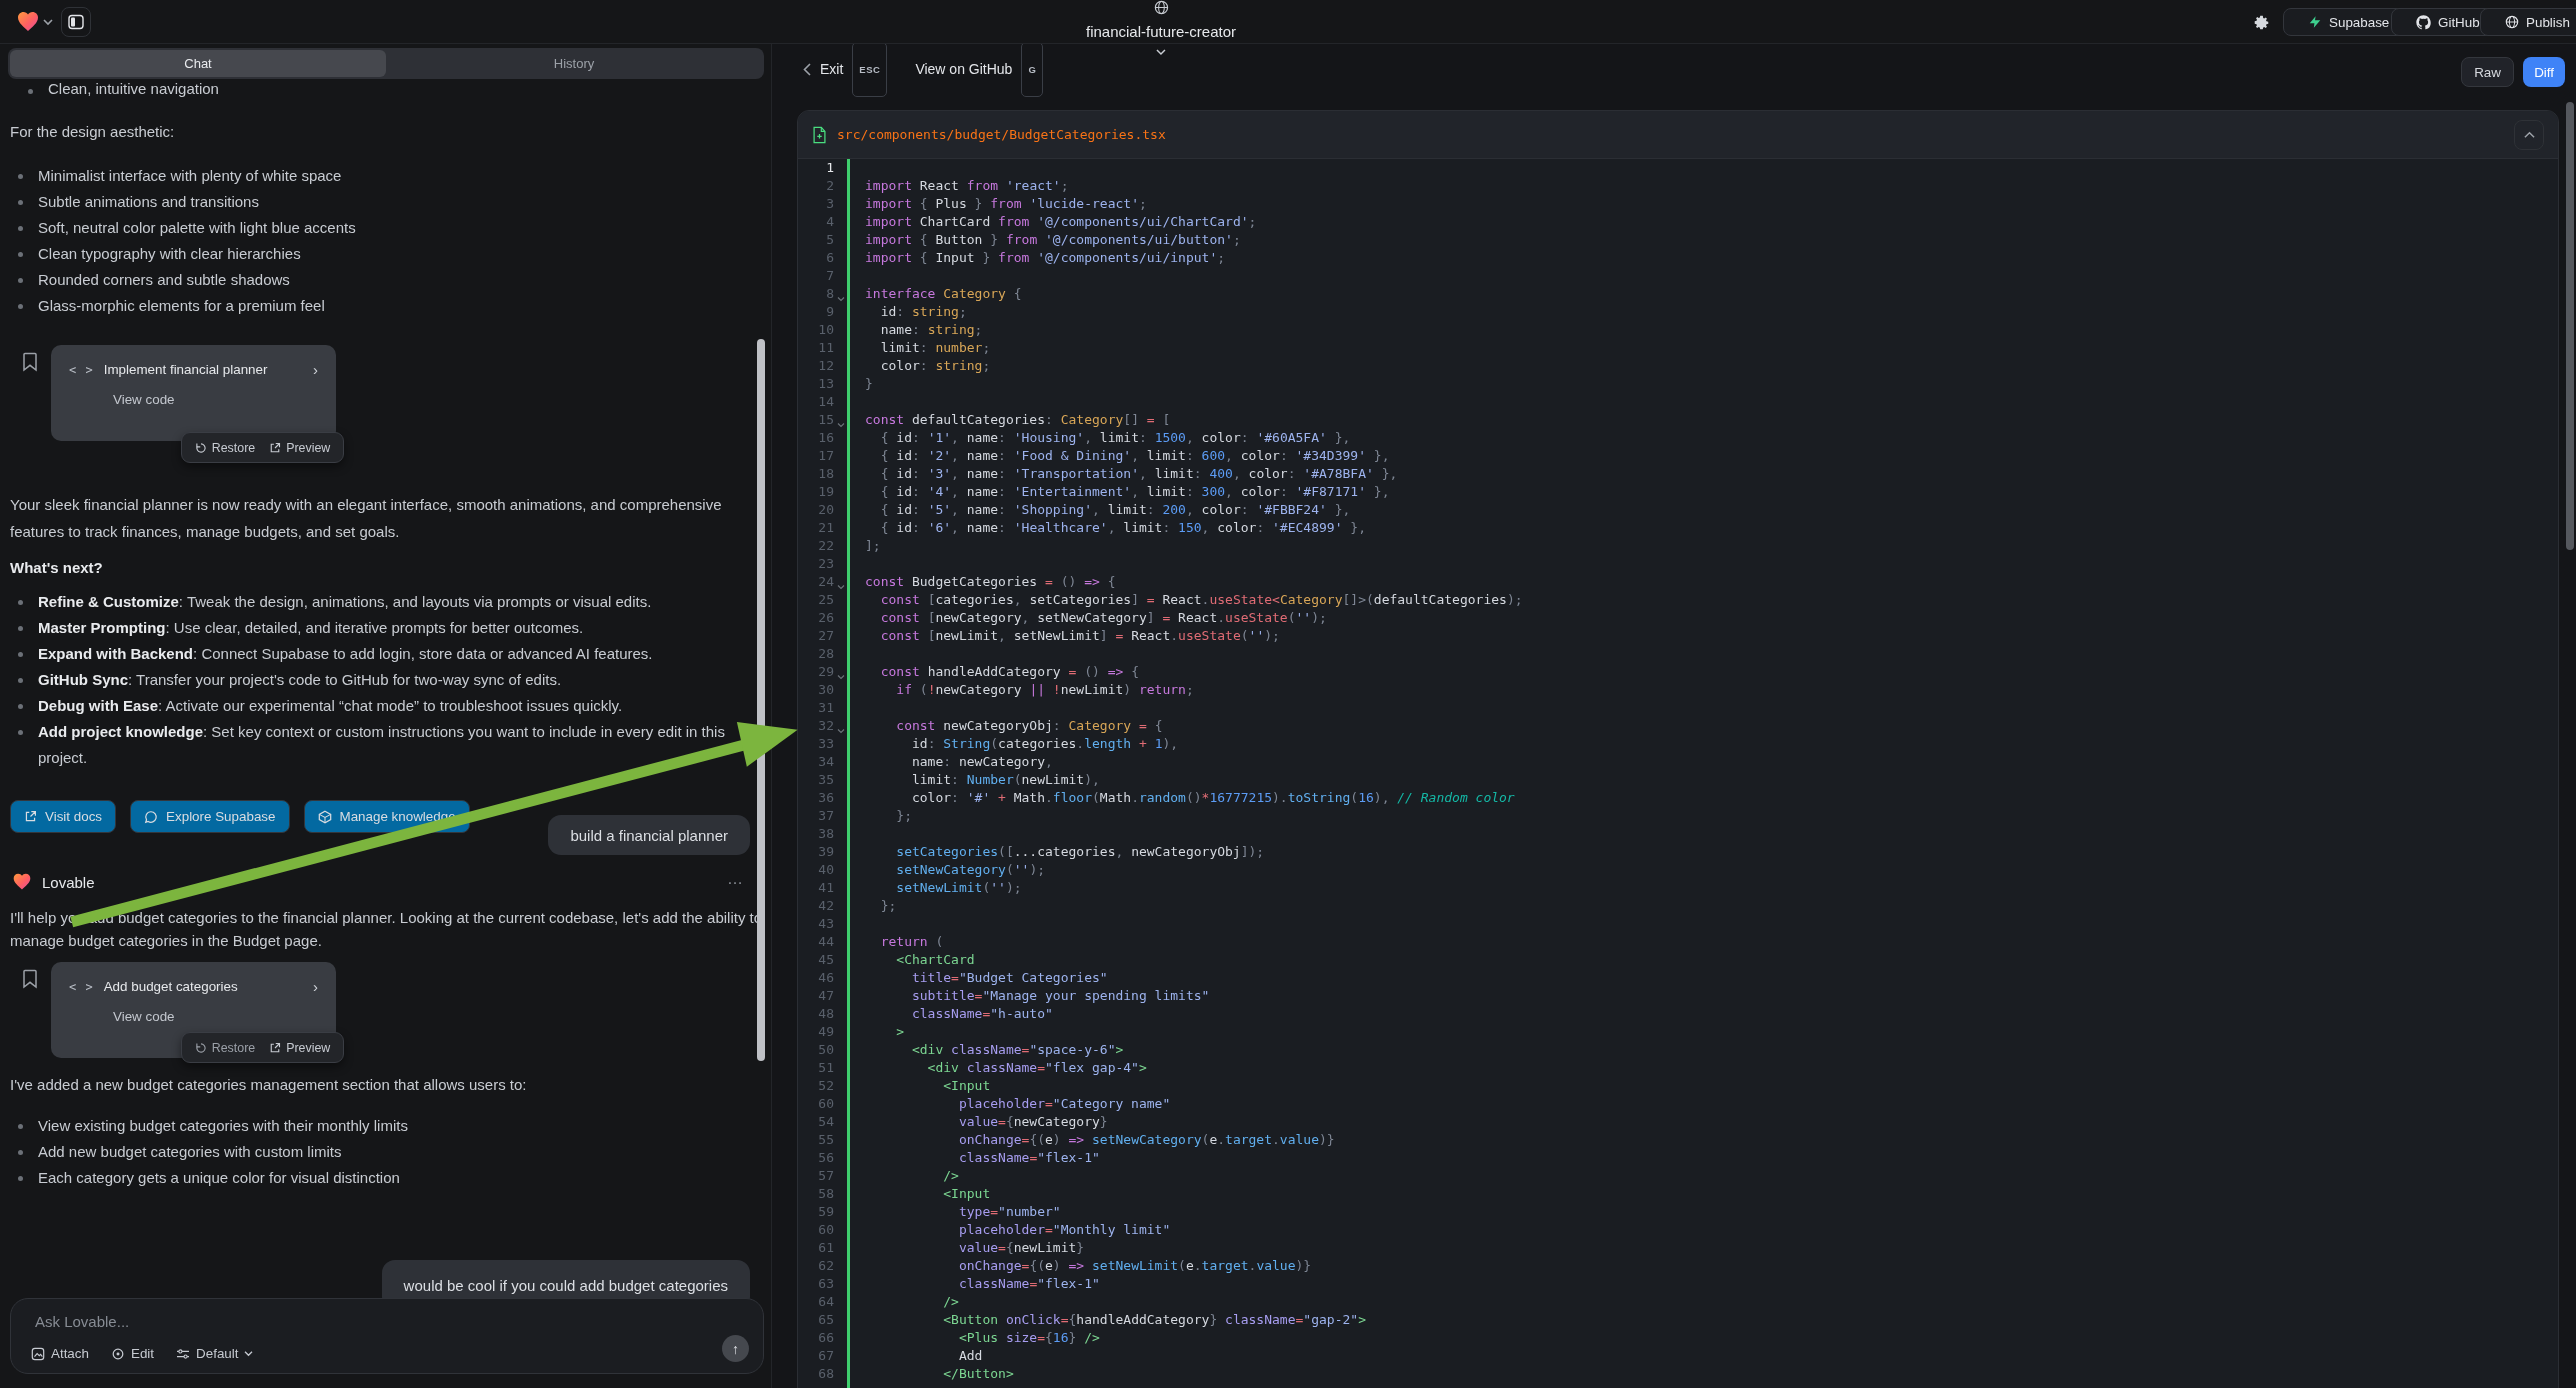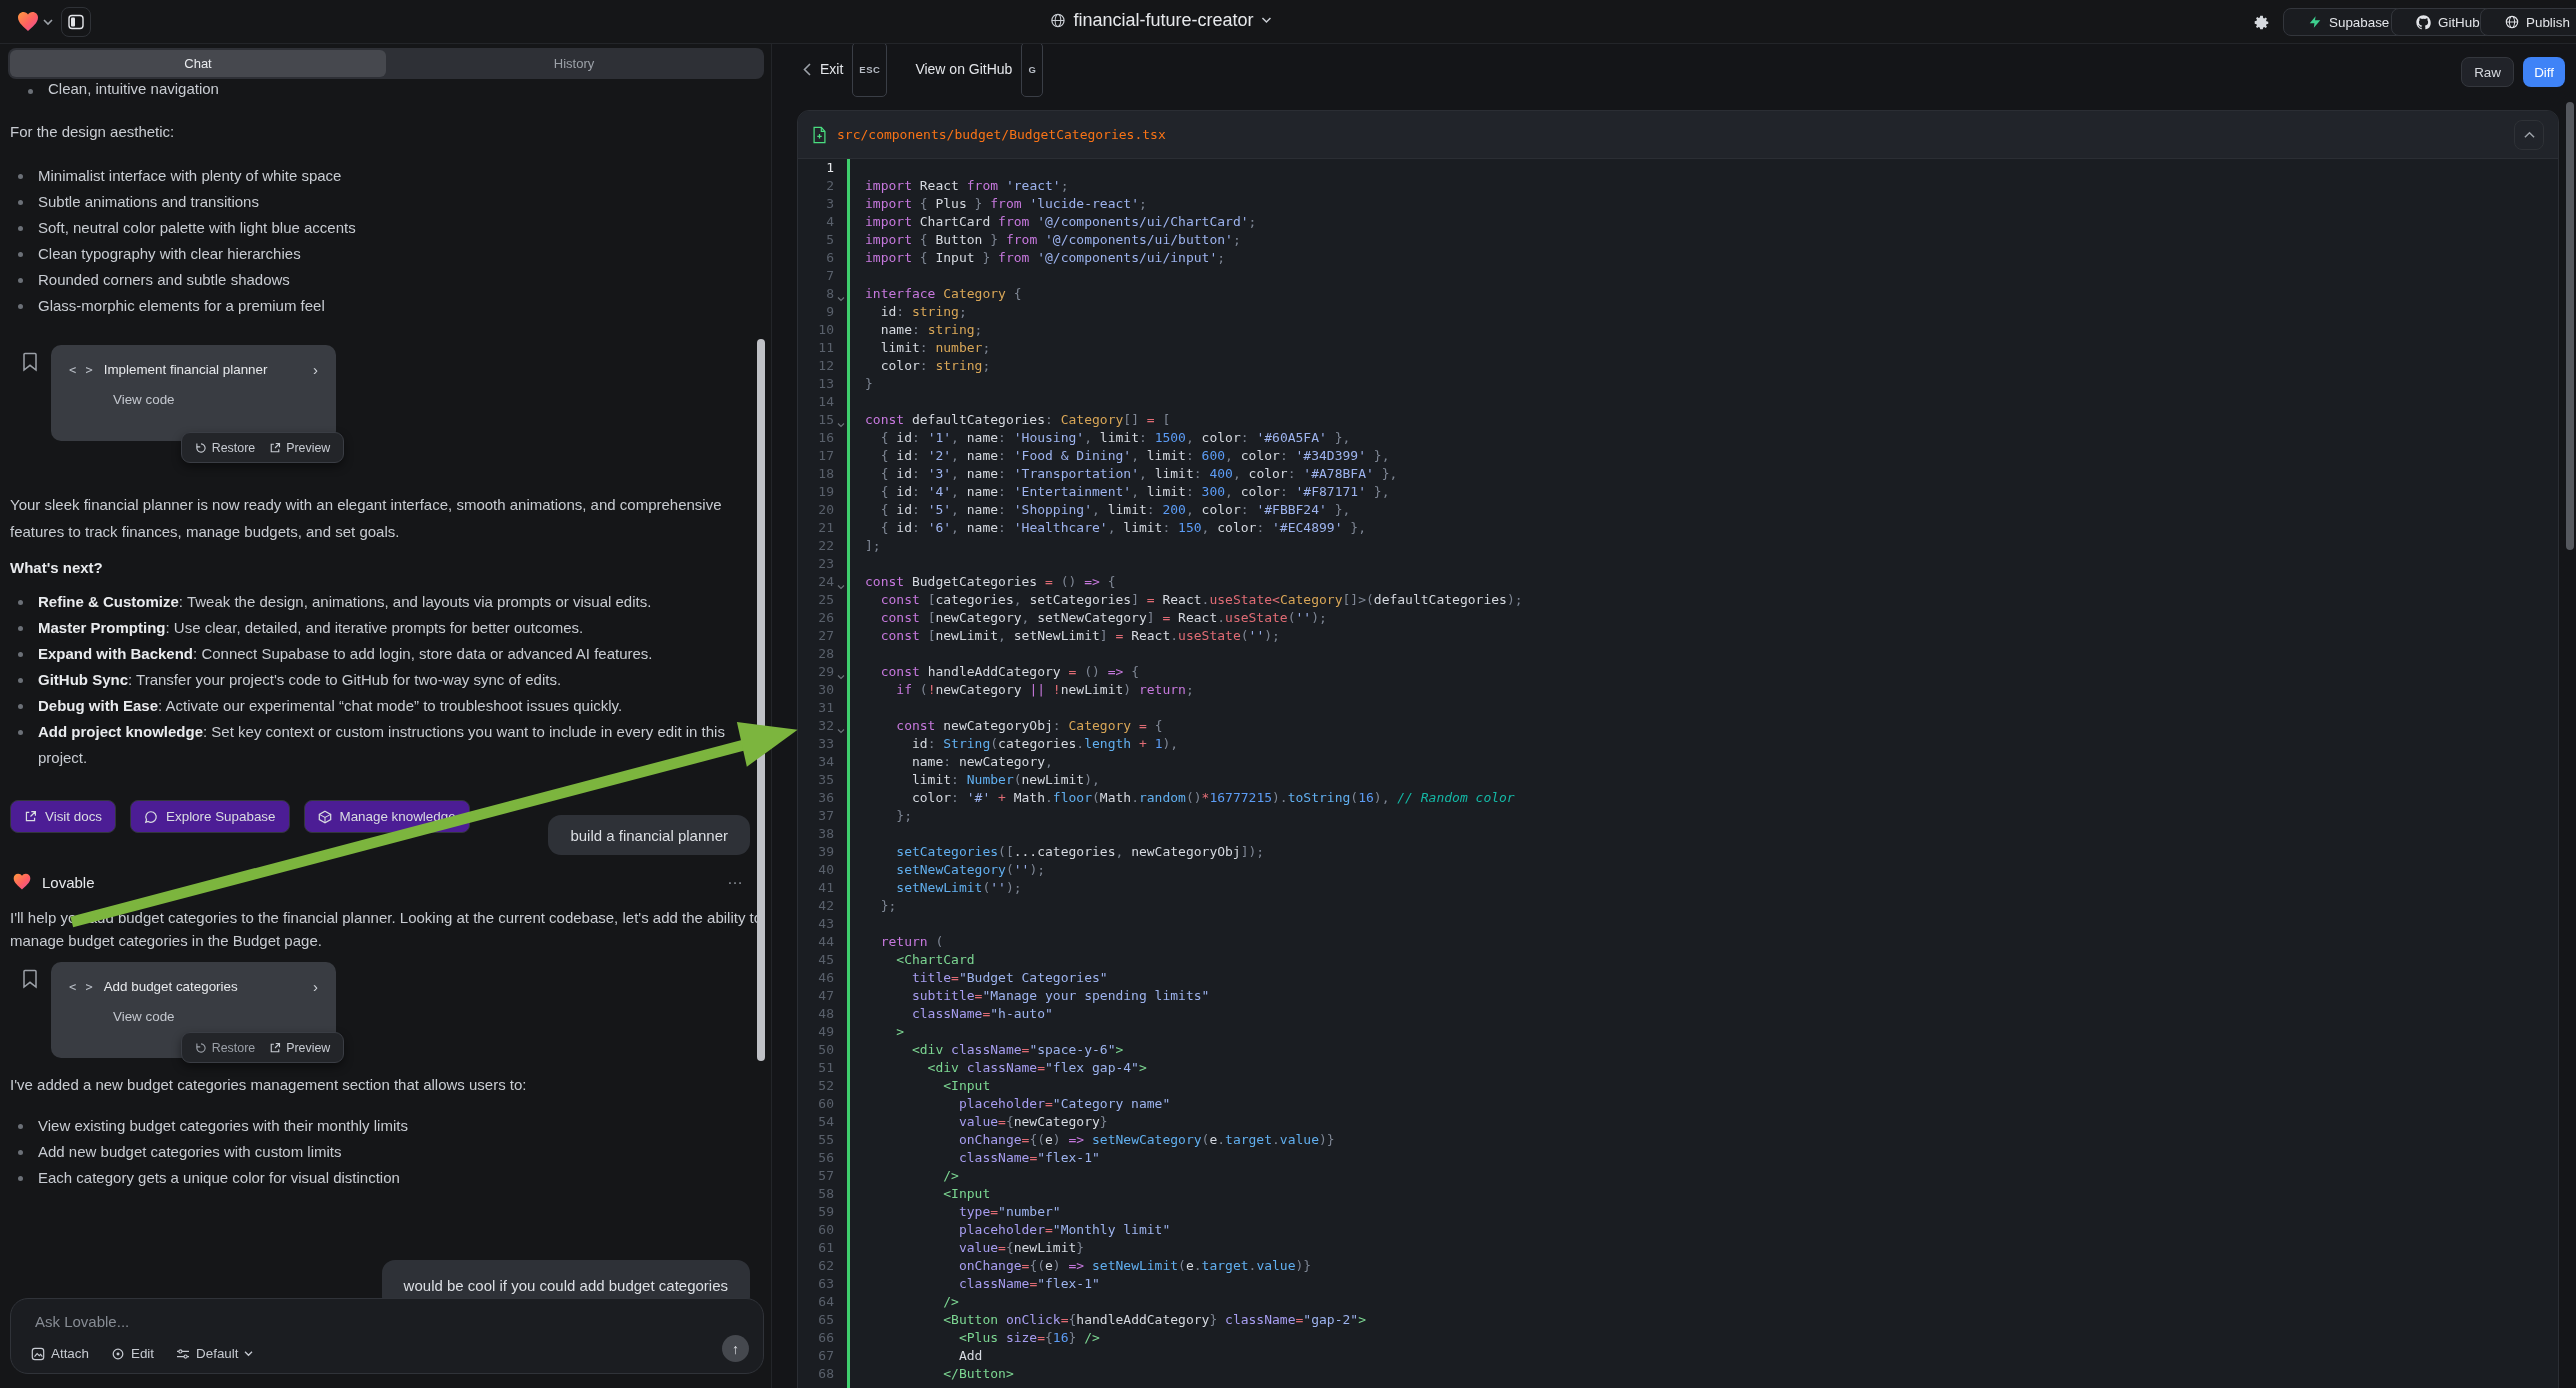--- a/index.html
+++ b/index.html
@@ -3,21 +3,21 @@
 <meta charset="utf-8">
 <style>
   * { margin:0; padding:0; box-sizing:border-box; }
   html,body { width:2576px; height:1388px; overflow:hidden; background:#141518; font-family:"Liberation Sans", sans-serif; }
   .abs { position:absolute; }
 
   
   #topbar { position:absolute; left:0; top:0; width:2576px; height:44px; background:#151618; border-bottom:1px solid #232529; z-index:5; }
   .icon-btn { display:flex; align-items:center; justify-content:center; border:1px solid #2f3237; border-radius:8px; background:transparent; color:#d6d9de; cursor:pointer; }
   .tb-btn { display:inline-flex; align-items:center; gap:7px; height:28px; padding:0 24px; border:1px solid #33363c; border-radius:8px; background:#1a1c20; color:#e3e5e9; font-size:13.4px; cursor:pointer; }
-  #title-group { position:absolute; left:1161px; top:0; height:40px; transform:translateX(-50%); display:flex; align-items:center; gap:8px; color:#e7e9ec; font-size:18px; }
+  #title-group { position:absolute; left:1161px; top:0; height:40px; transform:translateX(-50%); display:flex; align-items:center; gap:8px; color:#e7e9ec; font-size:15px;flex-direction:column; }
 
   
   #chat-panel { position:absolute; left:0; top:44px; width:772px; height:1344px; background:#151618; border-right:1px solid #232529; }
   #tabs { position:absolute; left:8px; top:4px; width:756px; height:31px; background:#2e3036; border-radius:8px; display:flex; padding:2px; }
   .tab { flex:1; display:flex; align-items:center; justify-content:center; font-size:13px; color:#9ca1a8; border-radius:6px; cursor:pointer; }
   .tab.active { background:#46484e; color:#e9ebee; }
 
   .chat-txt { color:#c8ccd2; font-size:15px; }
   .chat-bold { color:#e9ebee; font-weight:bold; font-size:15px; }
   .dot { position:absolute; width:5px; height:5px; border-radius:50%; background:#6b7077; }
@@ -26,21 +26,21 @@
   ul.blist li:before { content:""; position:absolute; left:18px; top:11px; width:5px; height:5px; border-radius:50%; background:#6b7077; }
 
   .action-card { position:absolute; left:51px; width:285px; background:#393c42; border-radius:10px; padding:16px 18px 14px 18px; }
   .ac-row1 { display:flex; align-items:center; gap:10px; color:#e6e8eb; font-size:13.4px; }
   .ac-code { color:#b9bec6; font-family:"DejaVu Sans Mono", monospace; font-size:12px; letter-spacing:1px; }
   .ac-chev { margin-left:auto; color:#cfd3d9; font-size:15px; }
   .ac-view { margin-top:14px; margin-left:44px; color:#c3c7ce; font-size:13.4px; }
   .restore-bar { position:absolute; left:181px; width:163px; height:31px; background:#232529; border:1px solid #3a3d44; border-radius:9px; display:flex; align-items:center; justify-content:center; gap:14px; font-size:12.4px; color:#c7cbd2; box-shadow:0 4px 10px rgba(0,0,0,.45); }
   .restore-bar span { display:inline-flex; align-items:center; gap:5px; cursor:pointer; }
 
-  .qa-btn { display:inline-flex; align-items:center; gap:8px; height:33px; padding:0 13px; border:1px solid #33363c; border-radius:8px; background:#4c1d95; color:#d9dce1; font-size:13.4px; cursor:pointer; }
+  .qa-btn { display:inline-flex; align-items:center; gap:8px; height:33px; padding:0 13px; border:1px solid #33363c; border-radius:8px; background:#0369a1; color:#d9dce1; font-size:13.4px; cursor:pointer; }
 
   .bubble { position:absolute; background:#2e3137; border-radius:13px; color:#dcdfe4; font-size:15px; display:flex; align-items:center; padding:0 22px; }
 
   #composer { position:absolute; left:10px; top:1254px; width:754px; height:76px; background:#1b1d21; border:1px solid #303339; border-radius:18px; }
   #composer-placeholder { position:absolute; left:24px; top:14px; color:#878c94; font-size:15px; }
   .comp-tool { display:inline-flex; align-items:center; gap:6px; color:#c6cad1; font-size:13.4px; cursor:pointer; }
   #send-btn { position:absolute; right:14px; bottom:11px; width:27px; height:27px; border-radius:50%; background:#45484e; color:#dfe1e5; font-size:14px; display:flex; align-items:center; justify-content:center; cursor:pointer; }
 
   #chat-scrollbar { position:absolute; left:757px; top:295px; width:8px; height:722px; background:#bfc1c6; border-radius:4px; }
 

